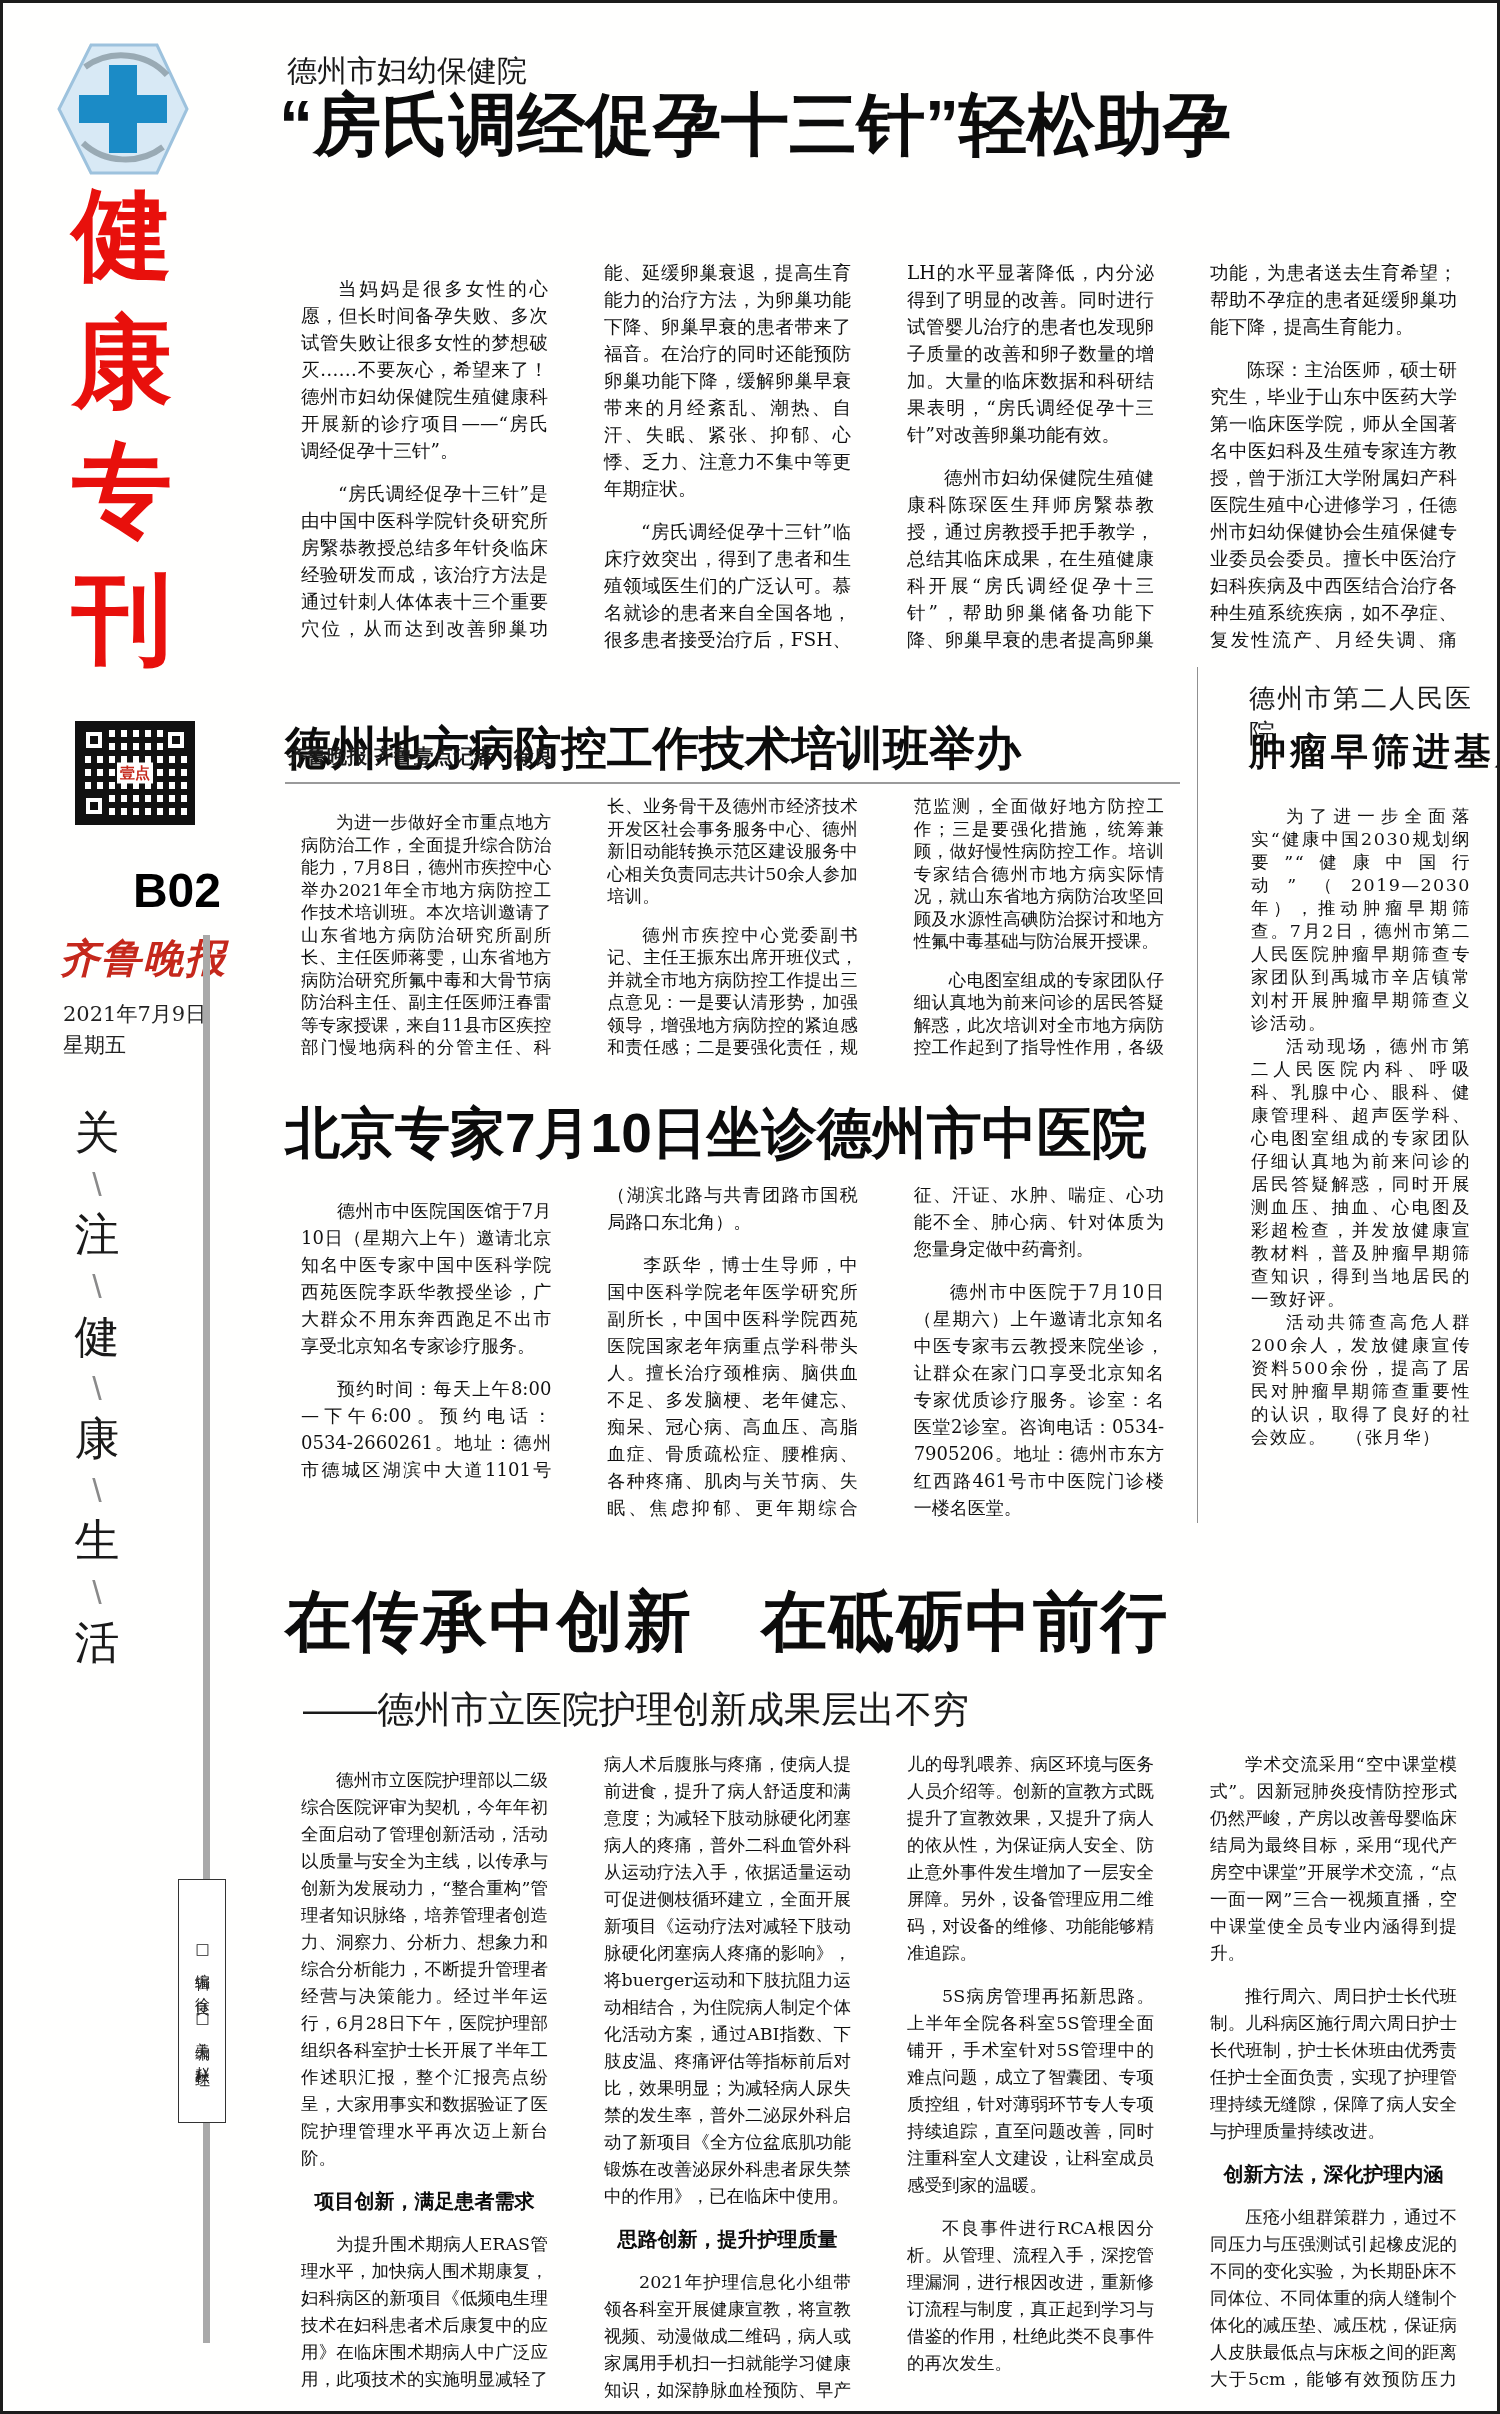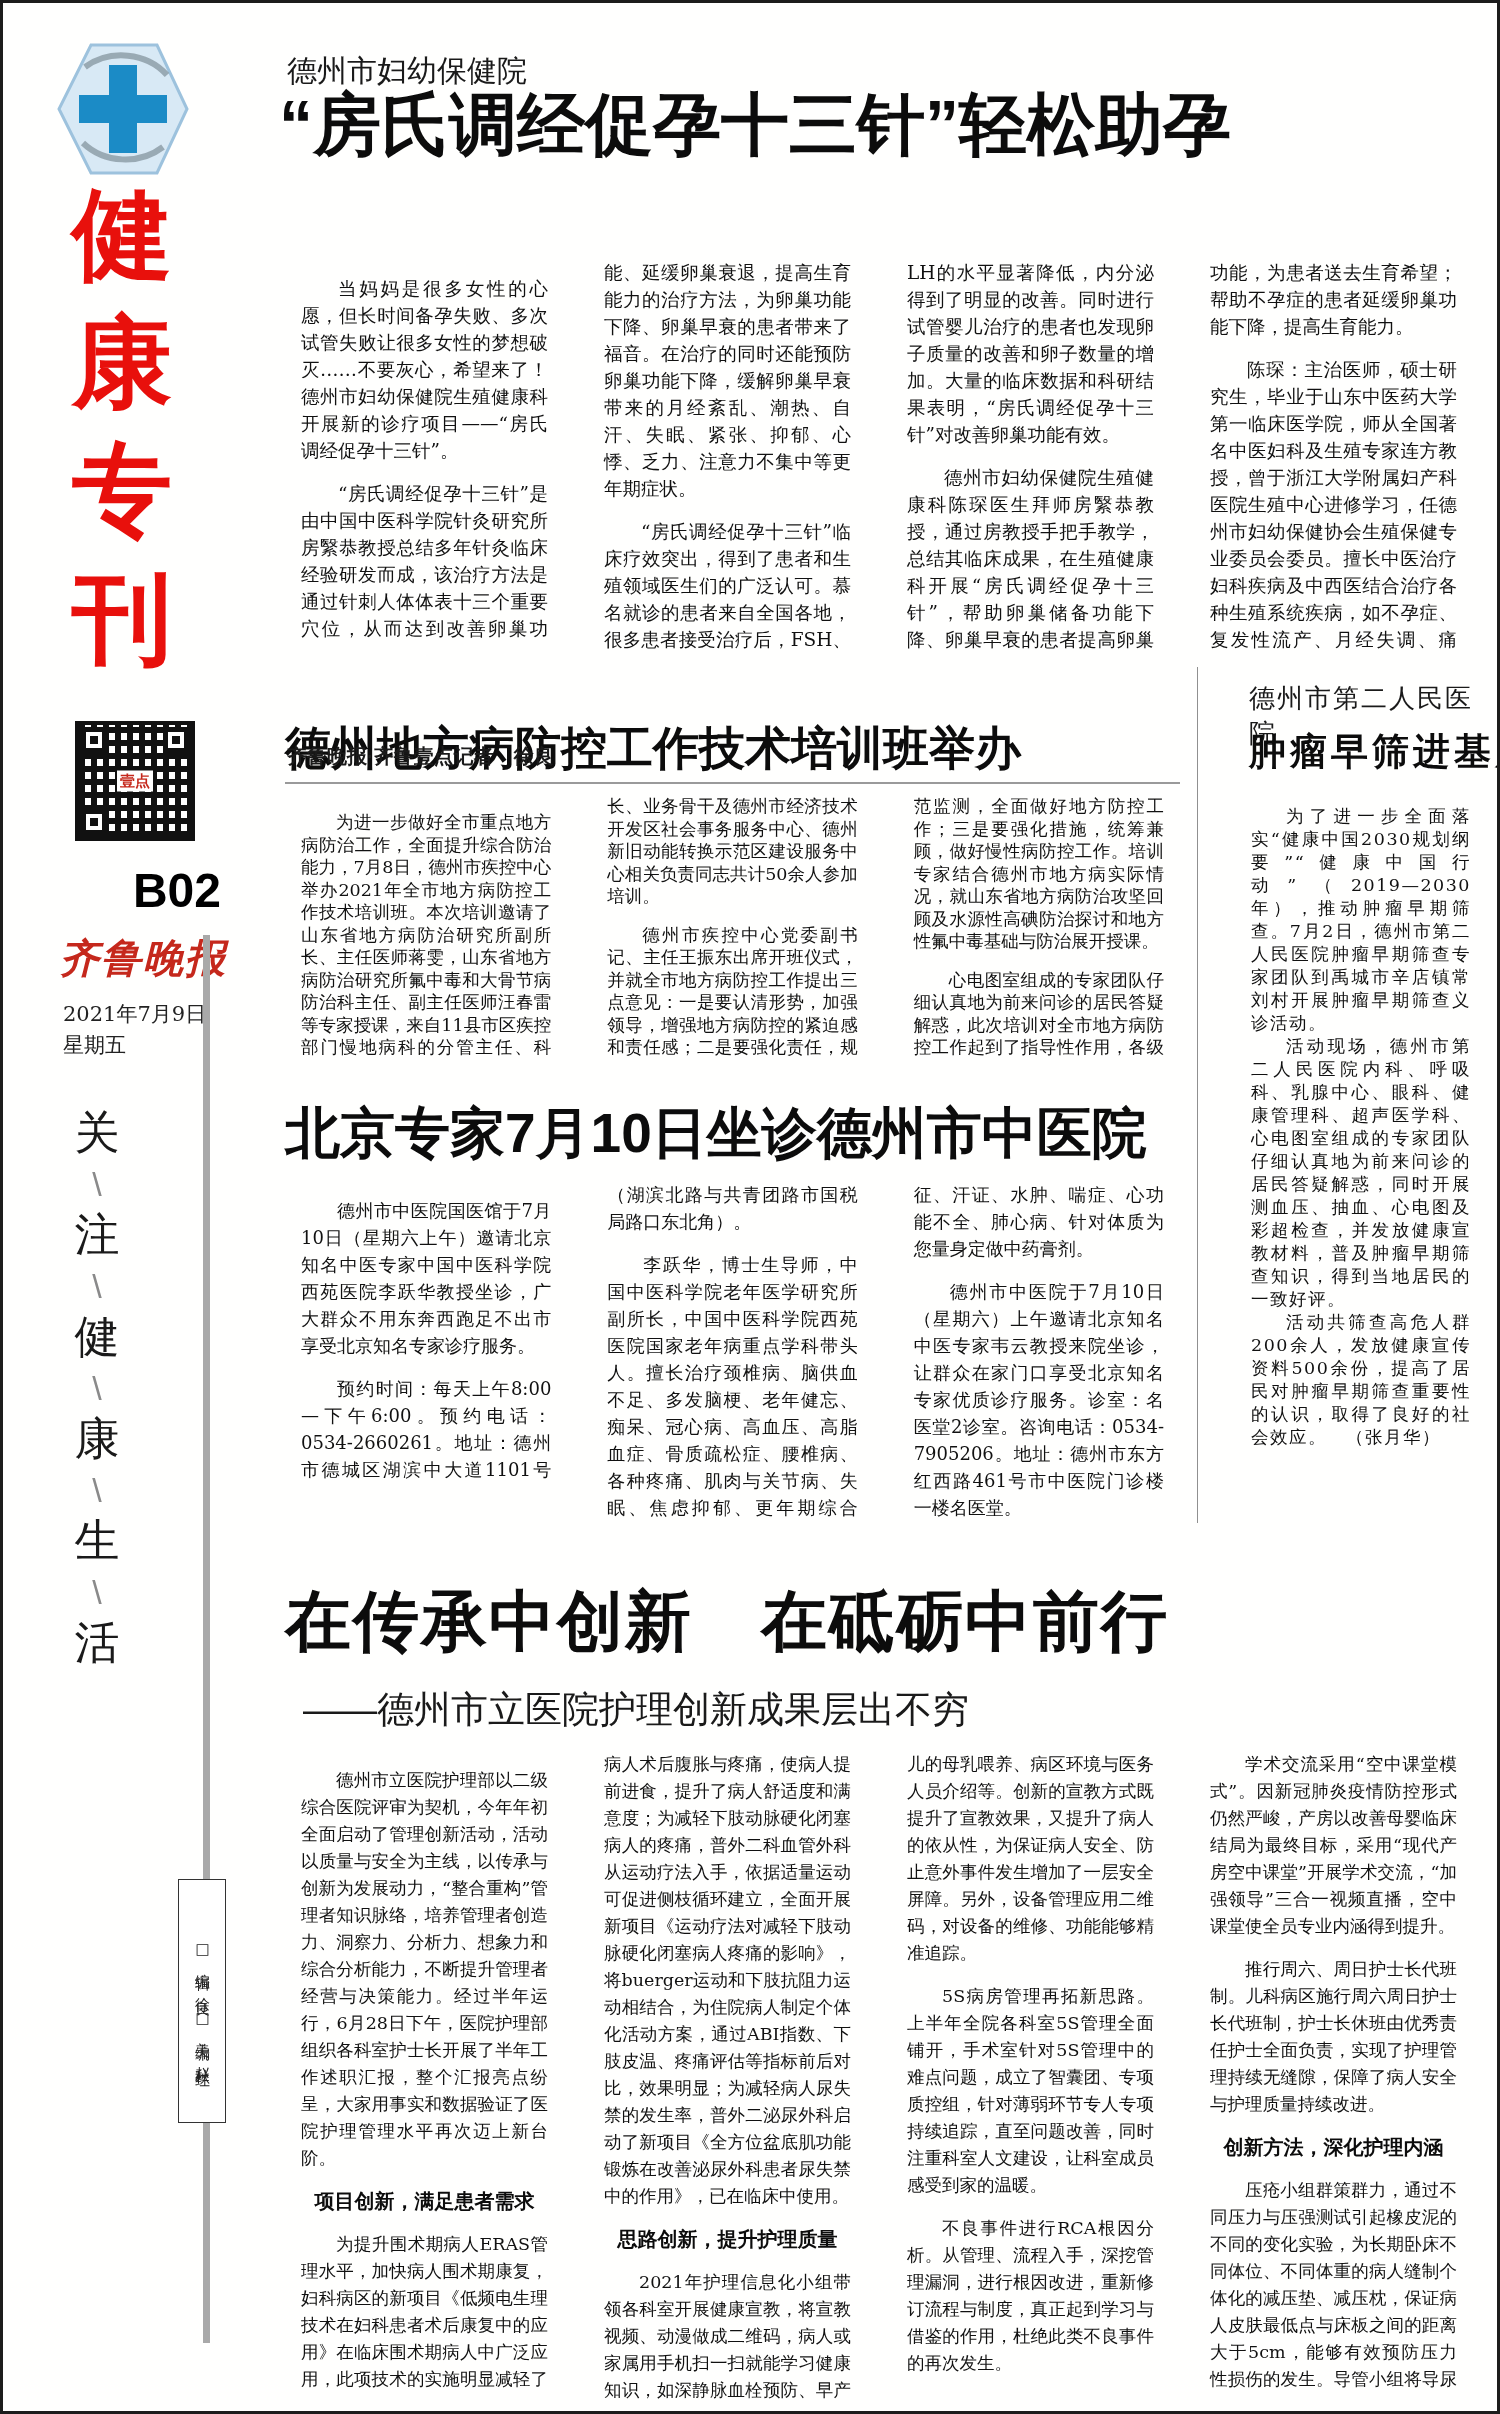--- a/index.html
+++ b/index.html
@@ -5,21 +5,21 @@
   html,body{margin:0;padding:0;background:#e8e8e8;}
   .page{position:relative;width:1500px;height:2414px;margin:0 auto;background:#fffffe;
         border:3px solid #1c1c1c;box-sizing:border-box;overflow:hidden;
         font-family:"DejaVu Serif","Liberation Serif",serif;color:#111;}
   .abs{position:absolute;}
 
   
   .masthead{left:44px;top:178px;width:150px;display:flex;flex-direction:column;gap:22px;}
   .masthead span{font-family:"Liberation Sans","DejaVu Sans",sans-serif;font-weight:900;
         font-size:100px;line-height:106px;color:#e8100c;text-align:center;}
-  .qr{left:72px;top:718px;width:120px;height:120px;border:4px solid #111;box-sizing:border-box;
+  .qr{left:72px;top:718px;width:120px;height:104px;border:4px solid #111;box-sizing:border-box;
       background:
         repeating-linear-gradient(90deg,#111 0 6px,transparent 6px 12px),
         repeating-linear-gradient(0deg,#111 0 6px,#fff 6px 13px);position:absolute;}
   .qr .eye{position:absolute;width:26px;height:26px;background:#fff;border:5px solid #111;box-sizing:border-box;}
   .qr .eye::after{content:"";position:absolute;left:4px;top:4px;width:8px;height:8px;background:#111;}
   .qr .e1{left:2px;top:2px}.qr .e2{right:2px;top:2px}.qr .e3{left:2px;bottom:2px}
   .qr .tag{position:absolute;left:50%;top:50%;transform:translate(-50%,-50%);background:#fff;
       padding:1px 3px;font-family:"Liberation Sans",sans-serif;font-weight:bold;font-size:15px;color:#c5281c;}
   .b02{left:118px;top:860px;width:100px;text-align:right;font-family:"Liberation Sans","DejaVu Sans",sans-serif;
        font-weight:bold;font-size:48px;color:#000;}
@@ -173,19 +173,19 @@
   <div class="abs headline a4-headline">在传承中创新　在砥砺中前行</div>
   <div class="abs a4-subtitle">——德州市立医院护理创新成果层出不穷</div>
   <div class="abs art-body a4-body">
       <p class="ch">德州市立医院护理部以二级综合医院评审为契机，今年年初全面启动了管理创新活动，活动以质量与安全为主线，以传承与创新为发展动力，“整合重构”管理者知识脉络，培养管理者创造力、洞察力、分析力、想象力和综合分析能力，不断提升管理者经营与决策能力。经过半年运行，6月28日下午，医院护理部组织各科室护士长开展了半年工作述职汇报，整个汇报亮点纷呈，大家用事实和数据验证了医院护理管理水平再次迈上新台阶。</p>
       <h3 class="subhead">项目创新，满足患者需求</h3>
       <p class="ch">为提升围术期病人ERAS管理水平，加快病人围术期康复，妇科病区的新项目《低频电生理技术在妇科患者术后康复中的应用》在临床围术期病人中广泛应用，此项技术的实施明显减轻了病人术后腹胀与疼痛，使病人提前进食，提升了病人舒适度和满意度；为减轻下肢动脉硬化闭塞病人的疼痛，普外二科血管外科从运动疗法入手，依据适量运动可促进侧枝循环建立，全面开展新项目《运动疗法对减轻下肢动脉硬化闭塞病人疼痛的影响》，将buerger运动和下肢抗阻力运动相结合，为住院病人制定个体化活动方案，通过ABI指数、下肢皮温、疼痛评估等指标前后对比，效果明显；为减轻病人尿失禁的发生率，普外二泌尿外科启动了新项目《全方位盆底肌功能锻炼在改善泌尿外科患者尿失禁中的作用》，已在临床中使用。</p>
       <h3 class="subhead">思路创新，提升护理质量</h3>
       <p class="ch">2021年护理信息化小组带领各科室开展健康宣教，将宣教视频、动漫做成二维码，病人或家属用手机扫一扫就能学习健康知识，如深静脉血栓预防、早产儿的母乳喂养、病区环境与医务人员介绍等。创新的宣教方式既提升了宣教效果，又提升了病人的依从性，为保证病人安全、防止意外事件发生增加了一层安全屏障。另外，设备管理应用二维码，对设备的维修、功能能够精准追踪。</p>
       <p class="ch">5S病房管理再拓新思路。上半年全院各科室5S管理全面铺开，手术室针对5S管理中的难点问题，成立了智囊团、专项质控组，针对薄弱环节专人专项持续追踪，直至问题改善，同时注重科室人文建设，让科室成员感受到家的温暖。</p>
       <p class="ch">不良事件进行RCA根因分析。从管理、流程入手，深挖管理漏洞，进行根因改进，重新修订流程与制度，真正起到学习与借鉴的作用，杜绝此类不良事件的再次发生。</p>
-      <p class="ch">学术交流采用“空中课堂模式”。因新冠肺炎疫情防控形式仍然严峻，产房以改善母婴临床结局为最终目标，采用“现代产房空中课堂”开展学术交流，“加强领导”三合一视频直播，空中课堂使全员专业内涵得到提升。</p>
+      <p class="ch">学术交流采用“空中课堂模式”。因新冠肺炎疫情防控形式仍然严峻，产房以改善母婴临床结局为最终目标，采用“现代产房空中课堂”开展学术交流，“点一面一网”三合一视频直播，空中课堂使全员专业内涵得到提升。</p>
       <p class="ch">推行周六、周日护士长代班制。儿科病区施行周六周日护士长代班制，护士长休班由优秀责任护士全面负责，实现了护理管理持续无缝隙，保障了病人安全与护理质量持续改进。</p>
       <h3 class="subhead">创新方法，深化护理内涵</h3>
       <p class="ch">压疮小组群策群力，通过不同压力与压强测试引起橡皮泥的不同的变化实验，为长期卧床不同体位、不同体重的病人缝制个体化的减压垫、减压枕，保证病人皮肤最低点与床板之间的距离大于5cm，能够有效预防压力性损伤的发生。导管小组将导尿管护理进行了规范，保证操作的密闭与无菌，减少了泌尿系感染的发生。文书小组将各种评估与护理表格进行规范统一、细化，为移动护理成功上线奠定了坚实的基础。静疗小组将皮试液配置进行全院规范，统一管理。各小组深化护理案例层出不穷，可谓百花齐放。</p>
     </div>
 
 </div>
 
 </body></html>

